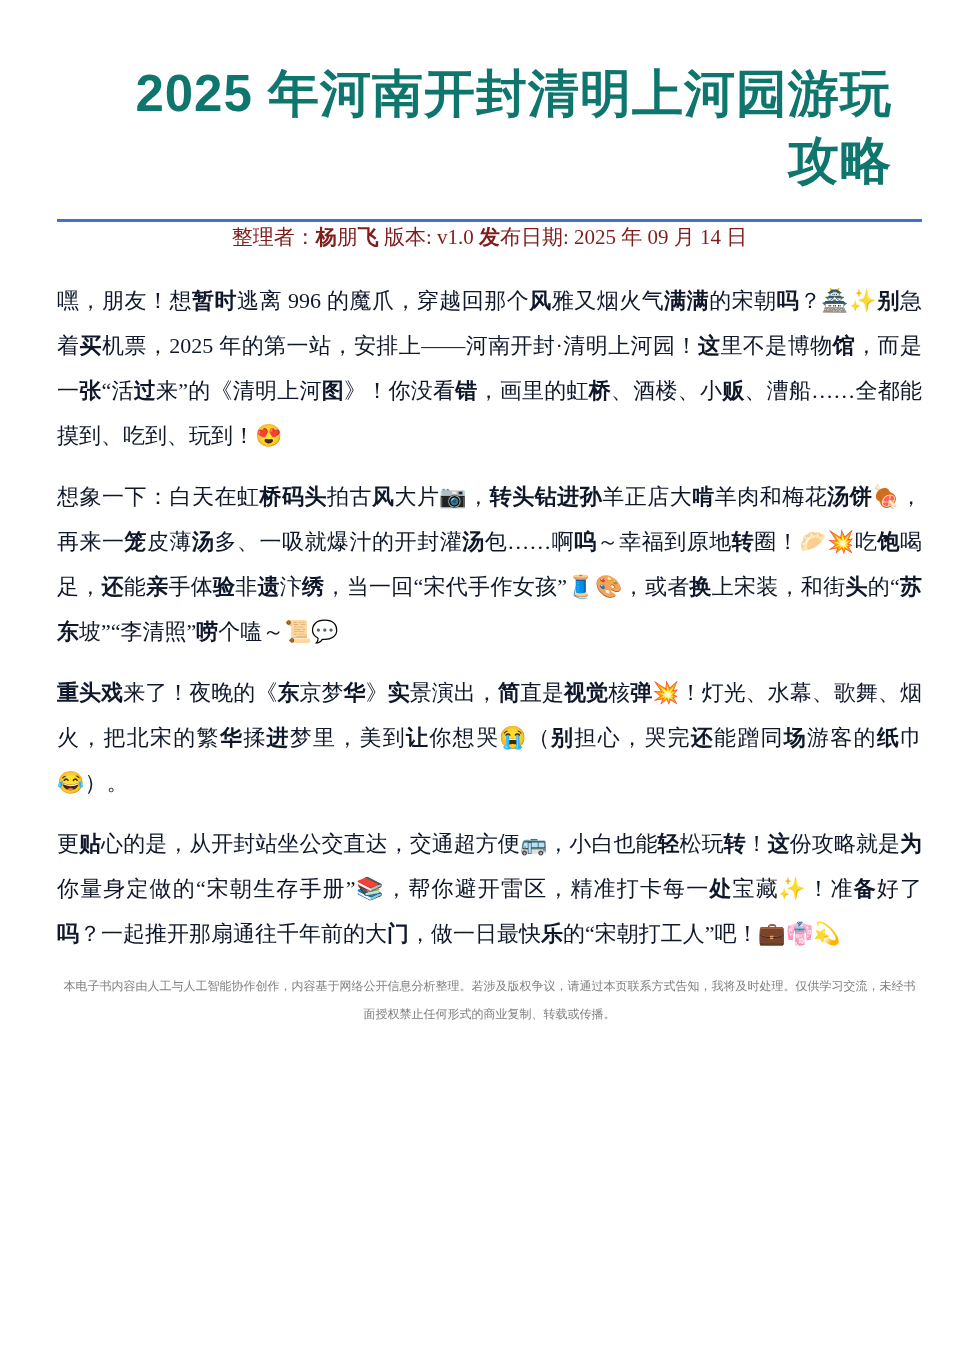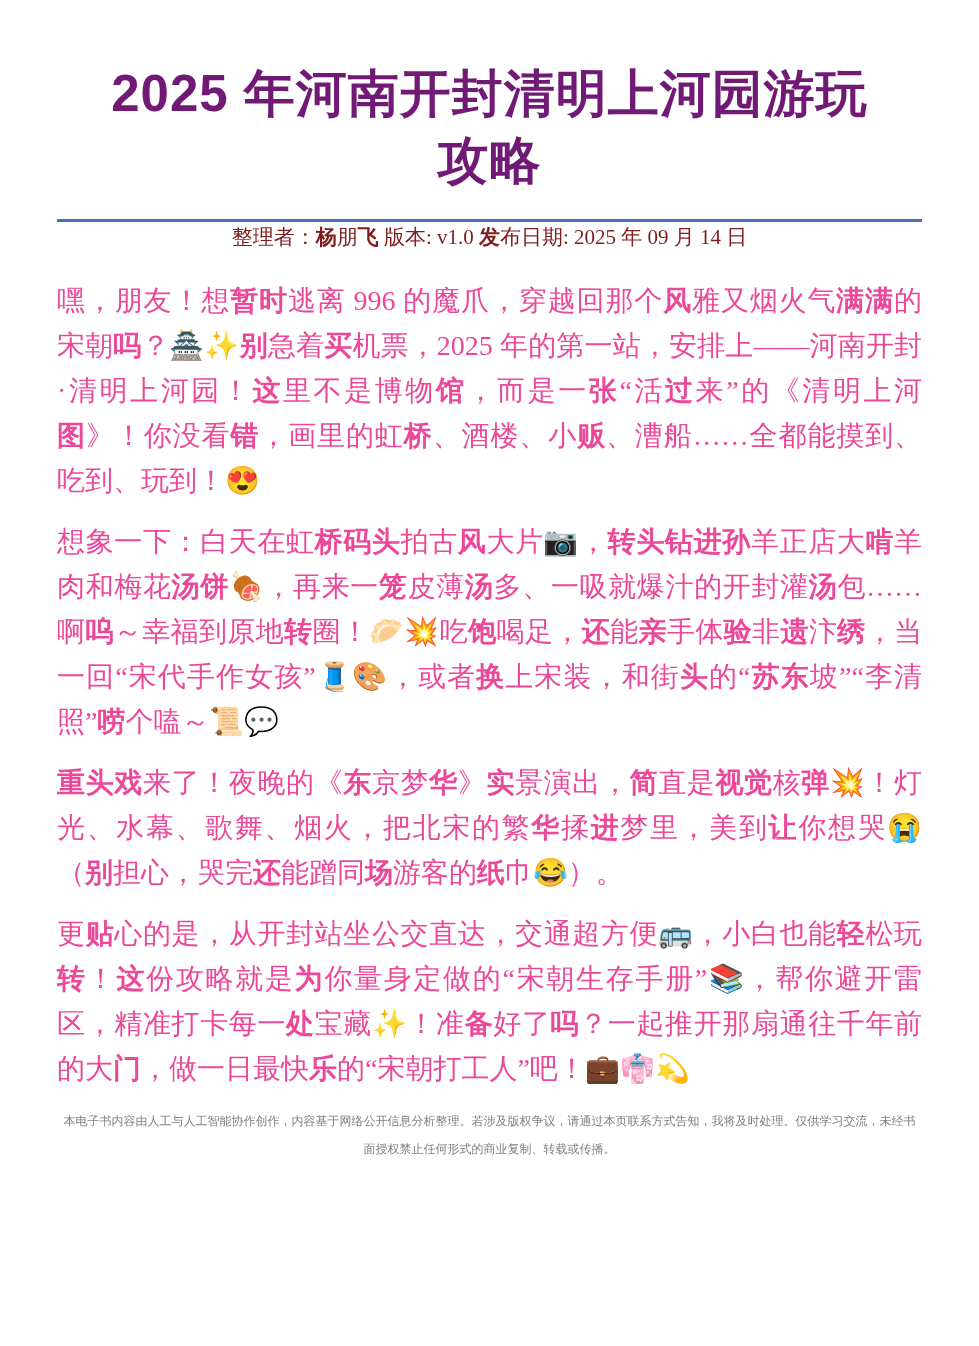--- a/index.html
+++ b/index.html
@@ -14,49 +14,49 @@
     font-family: "Liberation Serif", "DejaVu Serif", serif;
     box-sizing: border-box;
   }
   .page {
     box-sizing: border-box;
     width: 979px;
     min-height: 1346px;
     padding: 52px 57px 40px 57px;
   }
   .doc-title {
-    color: #701a75;
+    color: #0f766e;
     font-family: "Liberation Sans", "DejaVu Sans", sans-serif;
     font-weight: 700;
     font-size: 51px;
     line-height: 1.32;
-    text-align: center;
+    text-align: right;
     margin: 8px 30px 0 30px;
     letter-spacing: 1px;
   }
   .title-divider {
     border: 0;
     border-top: 3px solid #4472c4;
     margin: 24px 0 0 0;
   }
   .byline {
     text-align: center;
     font-size: 21px;
     line-height: 30px;
     color: #7f1d1d;
   }
   .article {
     margin-top: 26px;
   }
   .article p {
-    font-size: 28px;
+    font-size: 22px;
     line-height: 45px;
     text-align: justify;
     margin: 0 0 16px 0;
-    color: #ec4899;
+    color: #0f172a;
   }
   
   .seg-b {
     font-family: "Liberation Sans", "DejaVu Sans", sans-serif;
     font-weight: 700;
   }
   .disclaimer {
     color: #808080;
     font-size: 12px;
     line-height: 28px;

